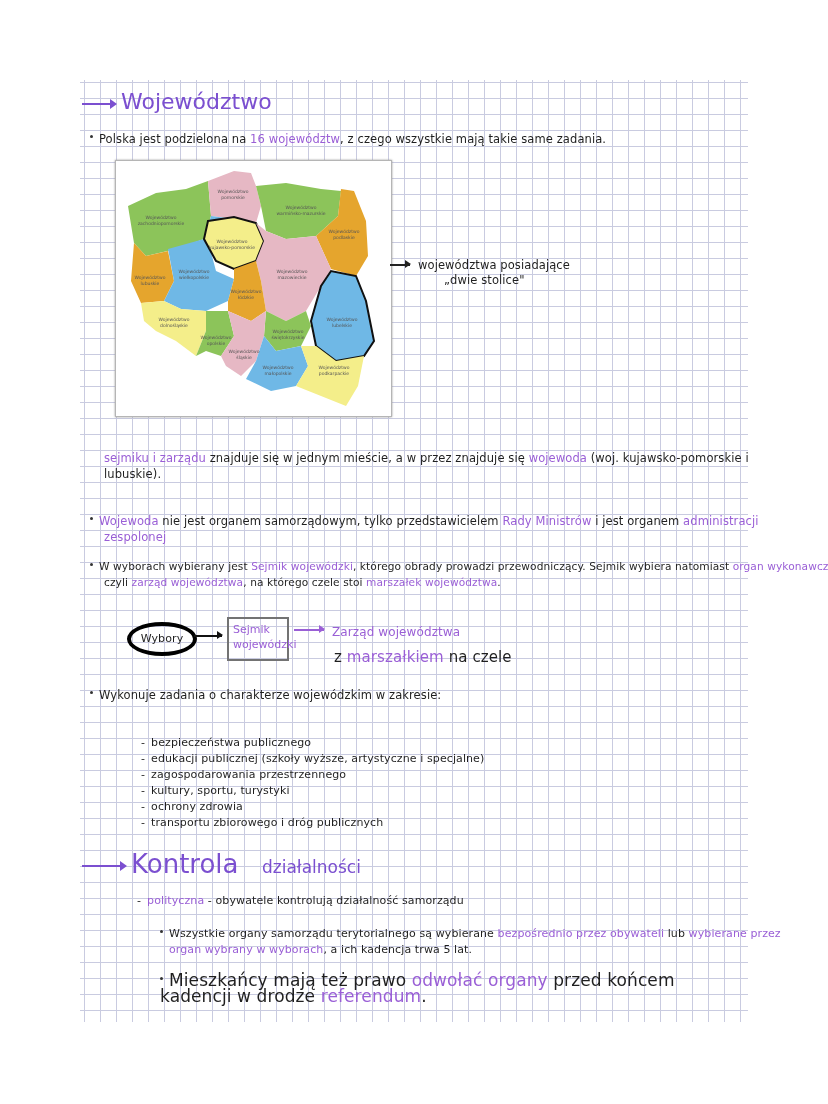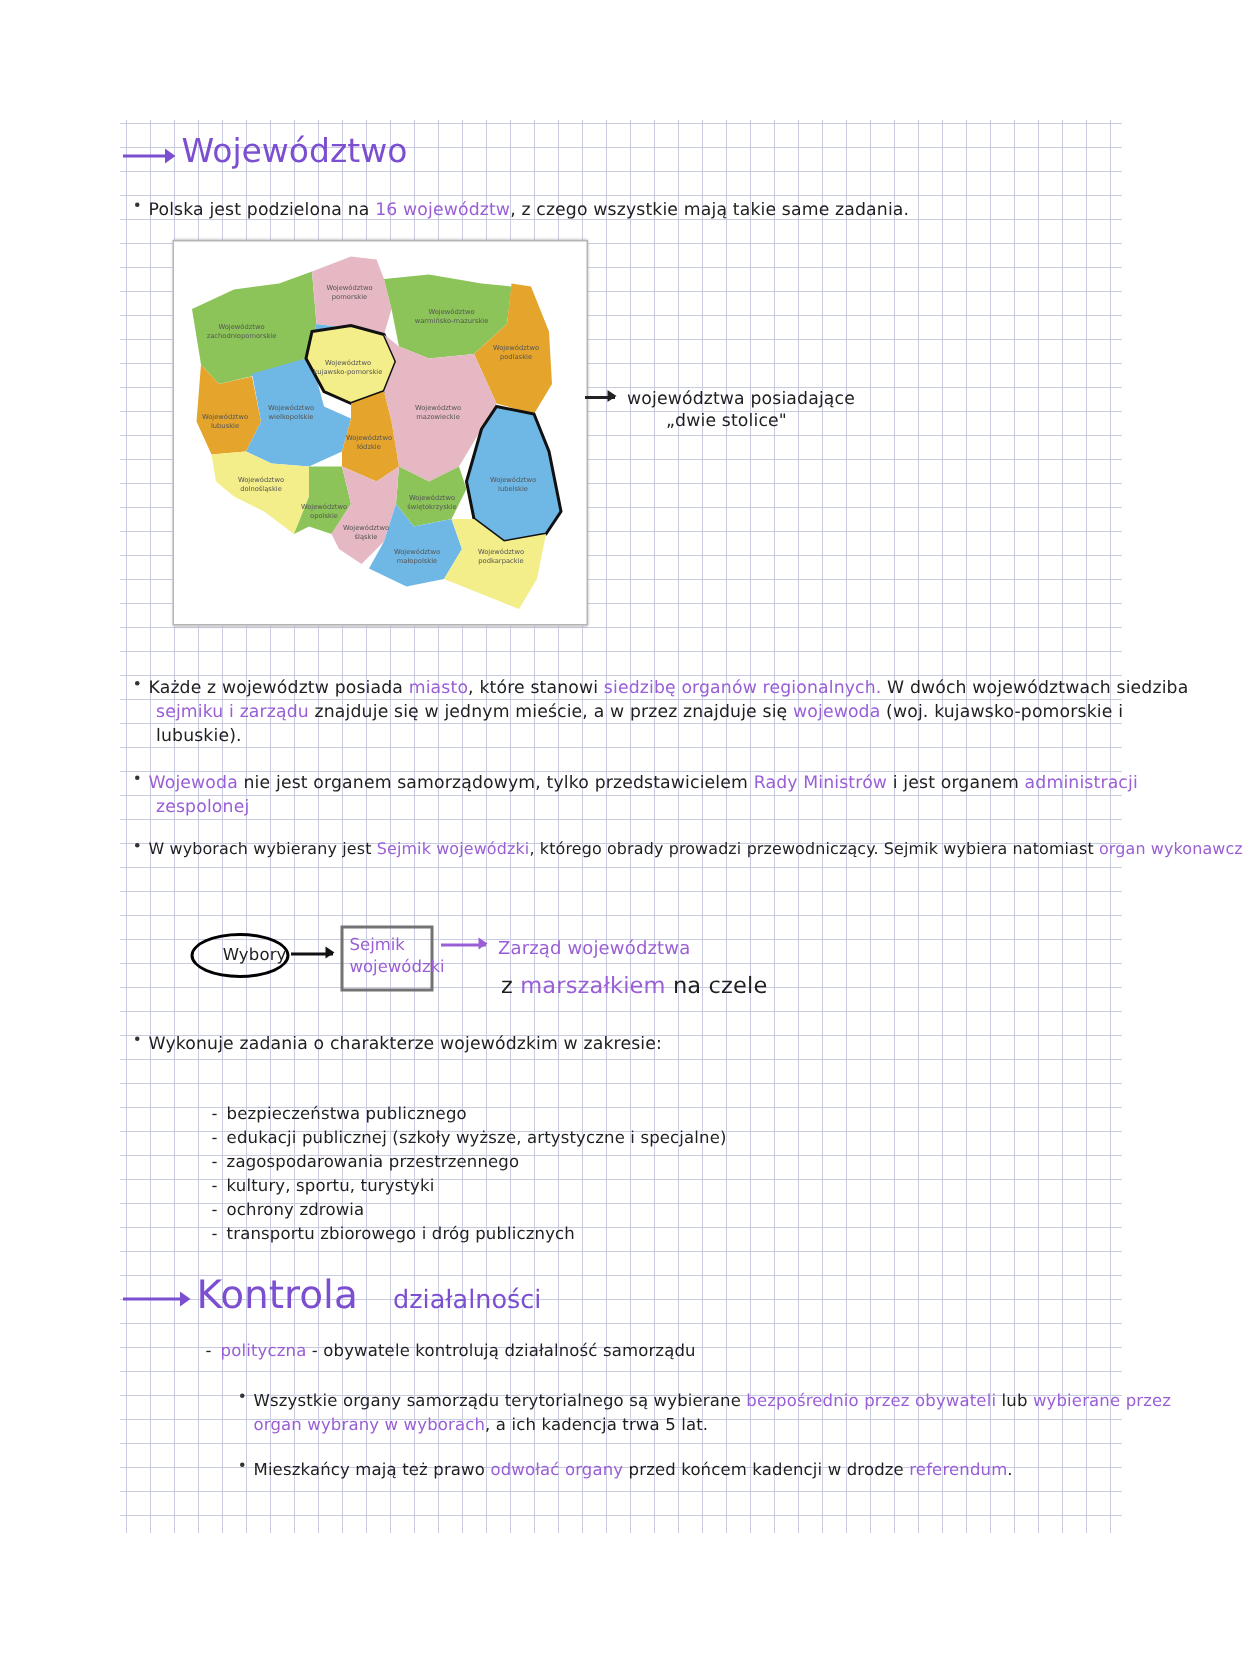--- a/index.html
+++ b/index.html
@@ -23,21 +23,21 @@
     .arrow-line { position: absolute; height: 2px; background: #7b4fd0; }
     .arrow-head { position: absolute; width: 0; height: 0; border-top: 5px solid transparent; border-bottom: 5px solid transparent; border-left: 7px solid #7b4fd0; }
     .bullet { display: inline-block; width: 3px; height: 3px; background: #333; border-radius: 50%; vertical-align: middle; margin-right: 6px; position: relative; top: -3px; }
     .dash { margin-right: 6px; }
     .mapbox {
       position: absolute; left: 115px; top: 160px; width: 275px; height: 255px;
       background: #ffffff; border: 1px solid #b5b5b5; box-shadow: 0 0 2px #999;
     }
     .flow-oval {
       position: absolute; left: 127px; top: 622px; width: 62px; height: 26px;
-      border: 2px solid #000000; border-radius: 50%; text-align: right; line-height: 26px; font-size: 11px;
+      border: 4px solid #000000; border-radius: 50%; text-align: center; line-height: 26px; font-size: 11px;
     }
     .flow-box {
       position: absolute; left: 227px; top: 617px; width: 62px; height: 44px;
       border: 2px solid #737373; color: #9a5fd6; font-size: 11px; line-height: 15px; padding: 3px 0 0 4px; box-sizing: border-box;
     }
     .line-arrow { position: absolute; height: 1.5px; }
     .line-arrow::after { content: ""; position: absolute; right: -1px; top: -4px; border-top: 4.5px solid transparent; border-bottom: 4.5px solid transparent; border-left: 6px solid currentColor; }
     ul.tasks { list-style: none; margin: 16px; padding: 0; }
     ul.tasks li { height: 16px; line-height: 16px; white-space: nowrap; }
   </style>
@@ -127,32 +127,32 @@
   </svg>
 </div>
 
 <div>
   <div class="line-arrow" style="left:390px; top:264px; width:20px; color:#222; background:#222;"></div>
   <div class="abs hw" style="left:418px; top:257px;">województwa posiadające</div>
   <div class="abs hw" style="left:444px; top:272px;">„dwie stolice"</div>
 </div>
 
 <div class="abs hw" style="left:90px; top:450px; width:660px;">
-  <div style="white-space:nowrap;"><span class="bullet"></span><span>Każde z województw posiada </span><span class="hl">miasto</span><span>, które stanowi </span><span class="hl">siedzibę organów regionalnych.</span><span> W dwóch województwach siedziba</span></div>
   <div style="padding-left:14px; white-space:nowrap;"><span class="hl">sejmiku i zarządu</span><span> znajduje się w jednym mieście, a w przez znajduje się </span><span class="hl">wojewoda</span><span> (woj. kujawsko-pomorskie i</span></div>
   <div style="padding-left:14px;"><span>lubuskie).</span></div>
 </div>
 
 <div class="abs hw" style="left:90px; top:513px; width:660px;">
   <div style="white-space:nowrap;"><span class="bullet"></span><span class="hl">Wojewoda</span><span> nie jest organem samorządowym, tylko przedstawicielem </span><span class="hl">Rady Ministrów</span><span> i jest organem </span><span class="hl">administracji</span></div>
   <div style="padding-left:14px;"><span class="hl">zespolonej</span></div>
 </div>
 
 <div class="abs hw" style="left:90px; top:558px; width:670px; font-size:10.6px;">
   <div style="white-space:nowrap;"><span class="bullet"></span><span>W wyborach wybierany jest </span><span class="hl">Sejmik wojewódzki</span><span>, którego obrady prowadzi przewodniczący. Sejmik wybiera natomiast </span><span class="hl">organ wykonawczy,</span></div>
+  <div style="padding-left:14px; white-space:nowrap;"><span>czyli </span><span class="hl">zarząd województwa</span><span>, na którego czele stoi </span><span class="hl">marszałek województwa</span><span>.</span></div>
 </div>
 
 <div>
   <div class="flow-oval hw">Wybory</div>
   <div class="line-arrow" style="left:194px; top:635px; width:28px; color:#111; background:#111;"></div>
   <div class="flow-box">
     <div>Sejmik</div>
     <div>wojewódzki</div>
   </div>
   <div class="line-arrow" style="left:294px; top:629px; width:30px; color:#9a5fd6; background:#9a5fd6;"></div>
@@ -181,15 +181,15 @@
 
 <div class="abs hw" style="left:137px; top:893px; width:500px; font-size:11px;">
   <span class="dash">-</span><span class="hl">polityczna</span><span> - obywatele kontrolują działalność samorządu</span>
 </div>
 
 <div class="abs hw" style="left:160px; top:926px; width:590px; font-size:11px;">
   <div style="white-space:nowrap;"><span class="bullet"></span><span>Wszystkie organy samorządu terytorialnego są wybierane </span><span class="hl">bezpośrednio przez obywateli</span><span> lub </span><span class="hl">wybierane przez</span></div>
   <div style="padding-left:9px; white-space:nowrap;"><span class="hl">organ wybrany w wyborach</span><span>, a ich kadencja trwa 5 lat.</span></div>
 </div>
 
-<div class="abs hw" style="left:160px; top:972px; width:590px; font-size:11px;">
+<div class="abs hw" style="left:160px; top:972px; width:590px; font-size:17px;">
   <span class="bullet"></span><span>Mieszkańcy mają też prawo </span><span class="hl">odwołać organy</span><span> przed końcem kadencji w drodze </span><span class="hl">referendum</span><span>.</span>
 </div>
 
 </body></html>

